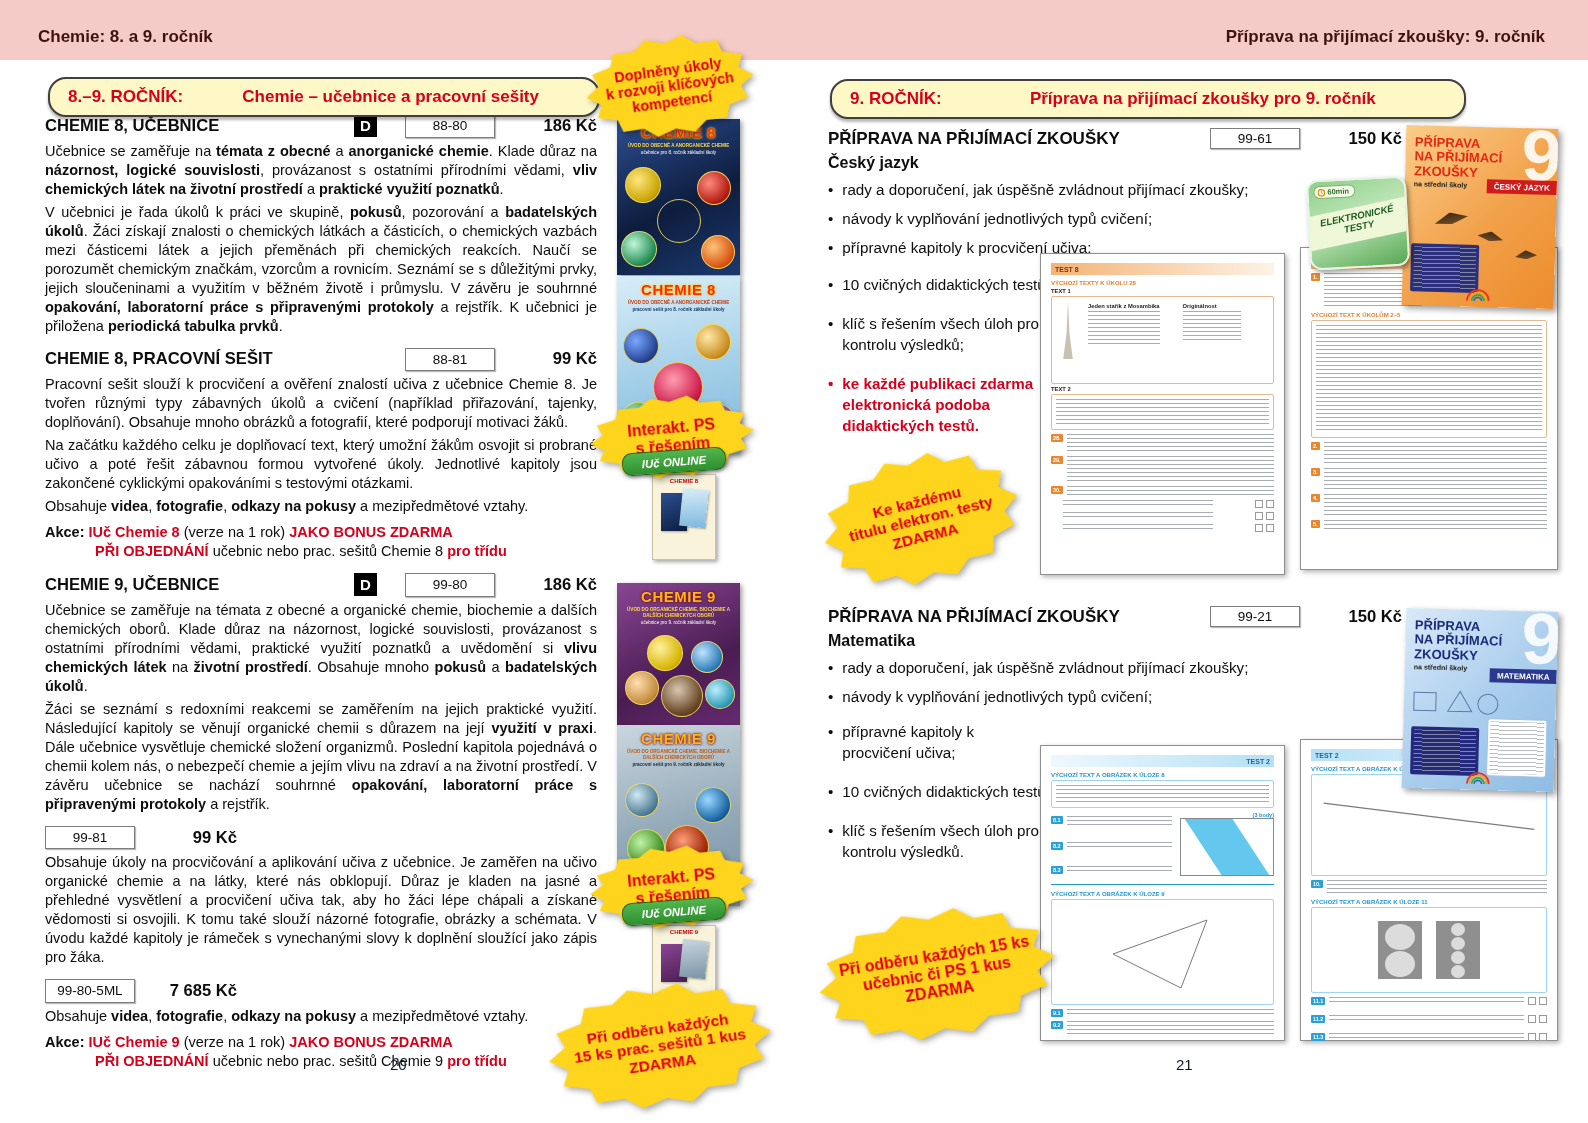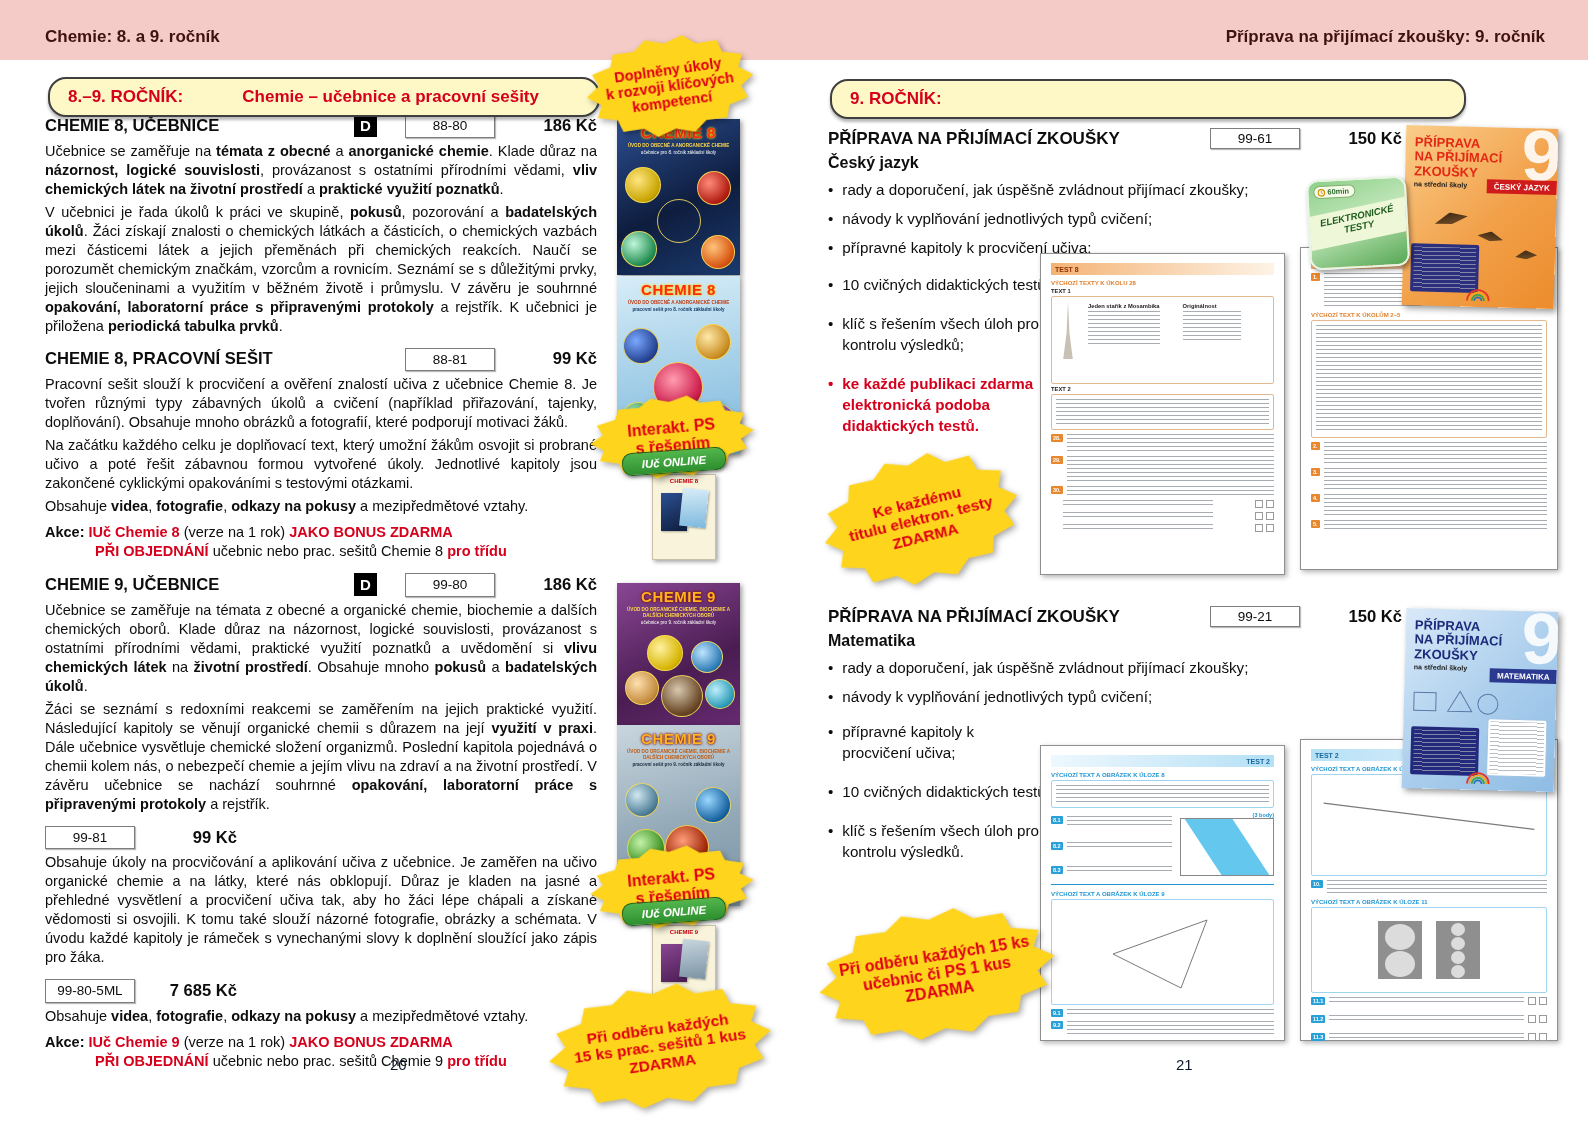--- a/index.html
+++ b/index.html
@@ -1,21 +1,21 @@
 <!DOCTYPE html>
 <html><head>
 <meta charset="utf-8">
 <style>
   html,body{margin:0;padding:0;background:#888;}
   #canvas{position:relative;width:1588px;height:1123px;background:#ffffff;overflow:hidden;
           font-family:"Liberation Sans","DejaVu Sans",sans-serif;color:#0d0d0d;}
   
   .band{position:absolute;left:0;top:0;width:1588px;height:60px;background:#f5cbc7;}
   .band-title{position:absolute;top:27px;font-weight:bold;font-size:17px;color:#3d1210;}
-  .bt-left{left:45px;}
+  .bt-left{left:38px;}
   .bt-right{right:43px;text-align:right;}
   
   .bar{position:absolute;height:36px;background:#fdf8c6;border:2px solid #3f3f3f;border-radius:18px;
        display:flex;align-items:center;box-shadow:0 3px 3px rgba(0,0,0,.28);z-index:2;}
   .bar .grade{color:#d6001c;font-weight:bold;font-size:17px;padding-left:18px;white-space:nowrap;}
   .bar .btitle{flex:1;text-align:center;color:#d6001c;font-weight:bold;font-size:17px;}
   .bar-left{left:48px;top:77px;width:548px;}
   .bar-right{left:830px;top:79px;width:632px;}
   
   .col-left{position:absolute;left:45px;top:114px;width:552px;font-size:14.5px;line-height:1.31;
@@ -131,20 +131,21 @@
   <div class="band-title bt-left">Chemie: 8. a 9. ročník</div>
   <div class="band-title bt-right">Příprava na přijímací zkoušky: 9. ročník</div>
 
   <div class="bar bar-left">
     <span class="grade">8.–9. ROČNÍK:</span>
     <span class="btitle">Chemie – učebnice a pracovní sešity</span>
   </div>
 
   <div class="bar bar-right">
     <span class="grade">9. ROČNÍK:</span>
+    <span class="btitle">Příprava na přijímací zkoušky pro 9. ročník</span>
   </div>
 
   <div class="sb" style="left:586px;top:36px;width:168px;height:100px;transform:rotate(-8deg);">
     <div class="sb-shape"></div>
     <div class="sb-text" style="font-size:14.5px;">
       <div>Doplněny úkoly</div>
       <div>k rozvoji klíčových</div>
       <div>kompetencí</div>
     </div>
   </div>

